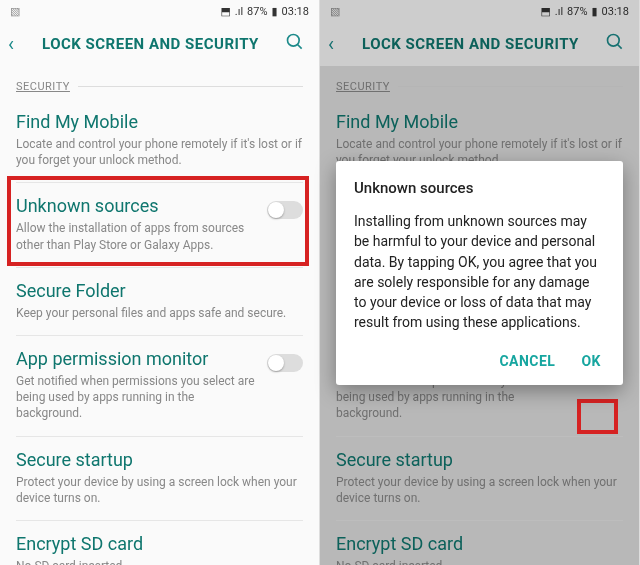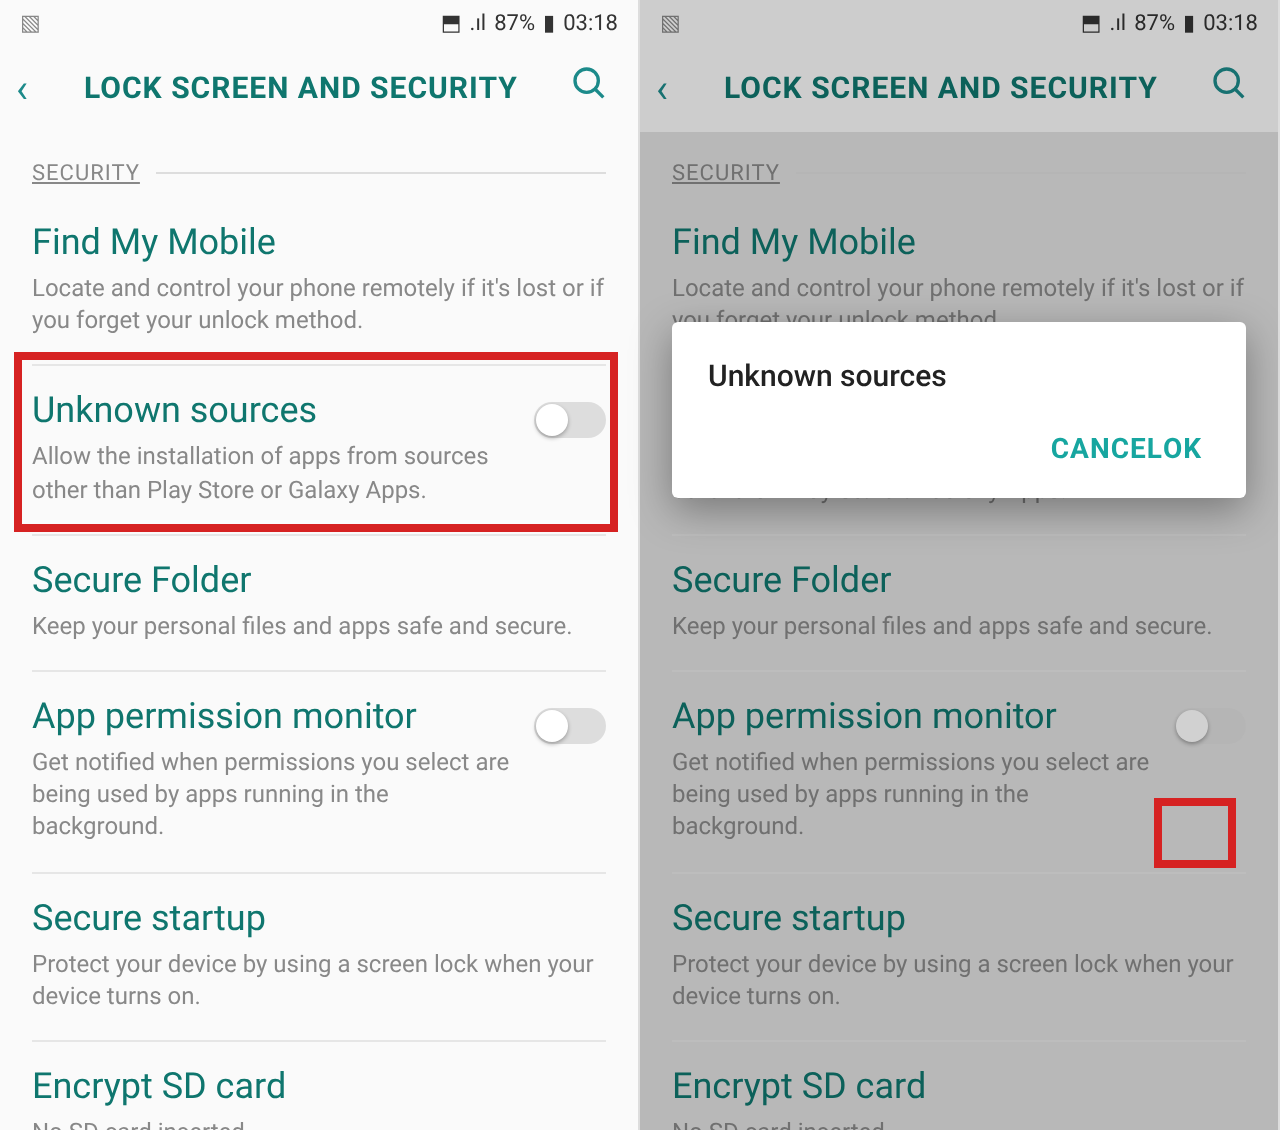--- a/index.html
+++ b/index.html
@@ -21,21 +21,21 @@
   .item .txt { flex:1; }
   .item .it-title { font-size:18px; color:#0f766e; margin-bottom:4px; }
   .item .it-desc { font-size:12px; color:#888; line-height:1.35; }
   .divider { height:1px; background:#e6e6e6; margin:0 16px; }
   .toggle { width:36px; height:18px; background:#ddd; border-radius:10px; position:relative; margin-top:6px; flex-shrink:0; }
   .toggle::after { content:""; position:absolute; width:16px; height:16px; background:#fff; border-radius:50%; top:1px; left:1px; box-shadow:0 1px 2px rgba(0,0,0,0.3); }
   .redbox { position:absolute; border:4px solid #d62222; pointer-events:none; }
   .dialog { position:absolute; left:16px; right:16px; top:161px; background:#fff; border-radius:3px; box-shadow:0 6px 20px rgba(0,0,0,0.35); padding:18px 18px 8px; z-index:10; }
   .dlg-title { font-size:15px; font-weight:500; color:#222; margin-bottom:14px; }
   .dlg-body { font-size:14px; color:#222; line-height:1.45; margin-bottom:14px; }
-  .dlg-actions { display:flex; justify-content:flex-end; padding:6px 4px 8px;align-items:flex-end; }
+  .dlg-actions { display:flex; justify-content:flex-end; gap:26px; padding:6px 4px 8px;align-items:flex-end; }
   .dlg-btn { font-size:14px; font-weight:700; color:#17a6a0; letter-spacing:0.5px; }
 </style>
 </head>
 <body>
 
 <div class="dual">
 
   <div class="phone">
     <div class="screen-content">
       <div class="status">
@@ -179,20 +179,21 @@
       <div class="item">
         <div class="txt">
             <div class="it-title">Encrypt SD card</div>
             <div class="it-desc">No SD card inserted</div>
           </div>
       </div>
     </div>
 
     <div class="dialog">
       <div class="dlg-title">Unknown sources</div>
+      <div class="dlg-body">Installing from unknown sources may be harmful to your device and personal data. By tapping OK, you agree that you are solely responsible for any damage to your device or loss of data that may result from using these applications.</div>
       <div class="dlg-actions">
         <span class="dlg-btn">CANCEL</span>
         <span class="dlg-btn">OK</span>
       </div>
     </div>
     <div class="redbox" style="right:21px; top:399px; width:41px; height:35px;"></div>
   </div>
 
 </div>
 

